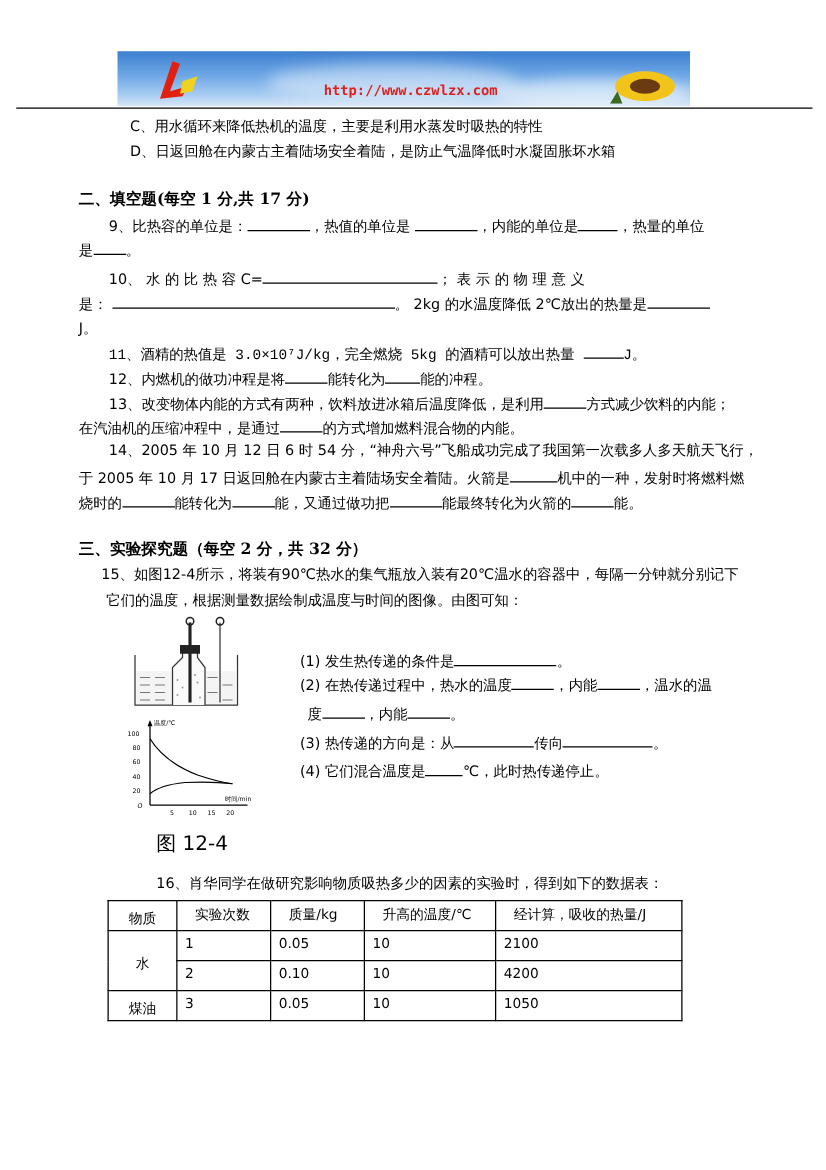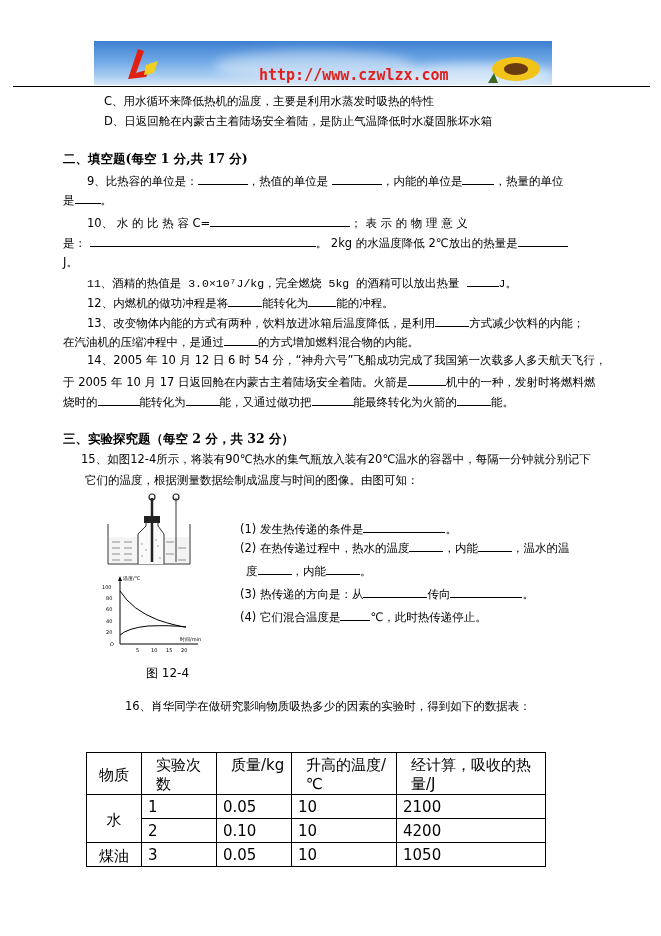--- a/index.html
+++ b/index.html
@@ -8,34 +8,34 @@
     .banner { position: absolute; left: 94px; top: 41px; width: 458px; height: 44px;
               background: linear-gradient(180deg, #3d7fd0 0%, #6fa8e6 45%, #a9cdf2 80%, #d6e6f6 100%);
               overflow: hidden; }
     .banner .cloud1 { position:absolute; left:120px; top:10px; width:200px; height:30px; border-radius:50%;
               background: rgba(255,255,255,0.45); filter: blur(6px); }
     .banner .cloud2 { position:absolute; left:300px; top:22px; width:160px; height:24px; border-radius:50%;
               background: rgba(255,255,255,0.5); filter: blur(5px); }
     .logo { position:absolute; left:30px; top:6px; width:40px; height:34px; }
     .banner-title { position:absolute; left:118px; top:4px; font-size:16px; color:#fff; font-weight:bold;
               font-family: "DejaVu Serif", serif; letter-spacing:1px; text-shadow: 1px 1px 1px #224; white-space:nowrap; }
-    .banner-url { position:absolute; left:165px; top:25px; font-size:15px; color:#e0201c; font-weight:bold;
+    .banner-url { position:absolute; left:165px; top:25px; font-size:11px; color:#e0201c; font-weight:bold;
               font-family: "DejaVu Sans Mono", monospace; white-space:nowrap; }
     .sunflower { position:absolute; left:390px; top:12px; width:58px; height:30px; }
     .header-line { position:absolute; left:13px; top:86px; width:637px; height:1px; background:#000; }
 
     .line { position:absolute; white-space:nowrap; font-size:11.5px; line-height:16px; }
     .h2 { position:absolute; white-space:nowrap; font-weight:bold; font-size:12.5px;
           font-family: "DejaVu Serif", serif; }
     .blank { display:inline-block; border-bottom:1px solid #000; height:12px; vertical-align:baseline; }
 
     .fig { position:absolute; left:98px; top:492px; width:112px; height:190px; }
-    .fig-caption { position:absolute; left:146px; top:665px; font-size:12px; white-space:nowrap; }
-
-    table.data { position:absolute; left:86px; top:720px; border-collapse:collapse; font-size:15px;margin-top:32px; }
+    .fig-caption { position:absolute; left:125px; top:665px; font-size:16px; white-space:nowrap; }
+
+    table.data { position:absolute; left:86px; top:720px; border-collapse:collapse; font-size:11px; }
     table.data td { border:1px solid #000; padding:3px 6px 0 6px; vertical-align:top; height:20px; }
     table.data td.center { text-align:center; vertical-align:middle; }
 
     .footer { position:absolute; left:65px; top:861px; font-size:9.5px; font-weight:bold; line-height:14px; white-space:nowrap;
               font-family: "DejaVu Serif", serif; }
   </style>
 </head>
 <body>
 
 <div class="banner">

